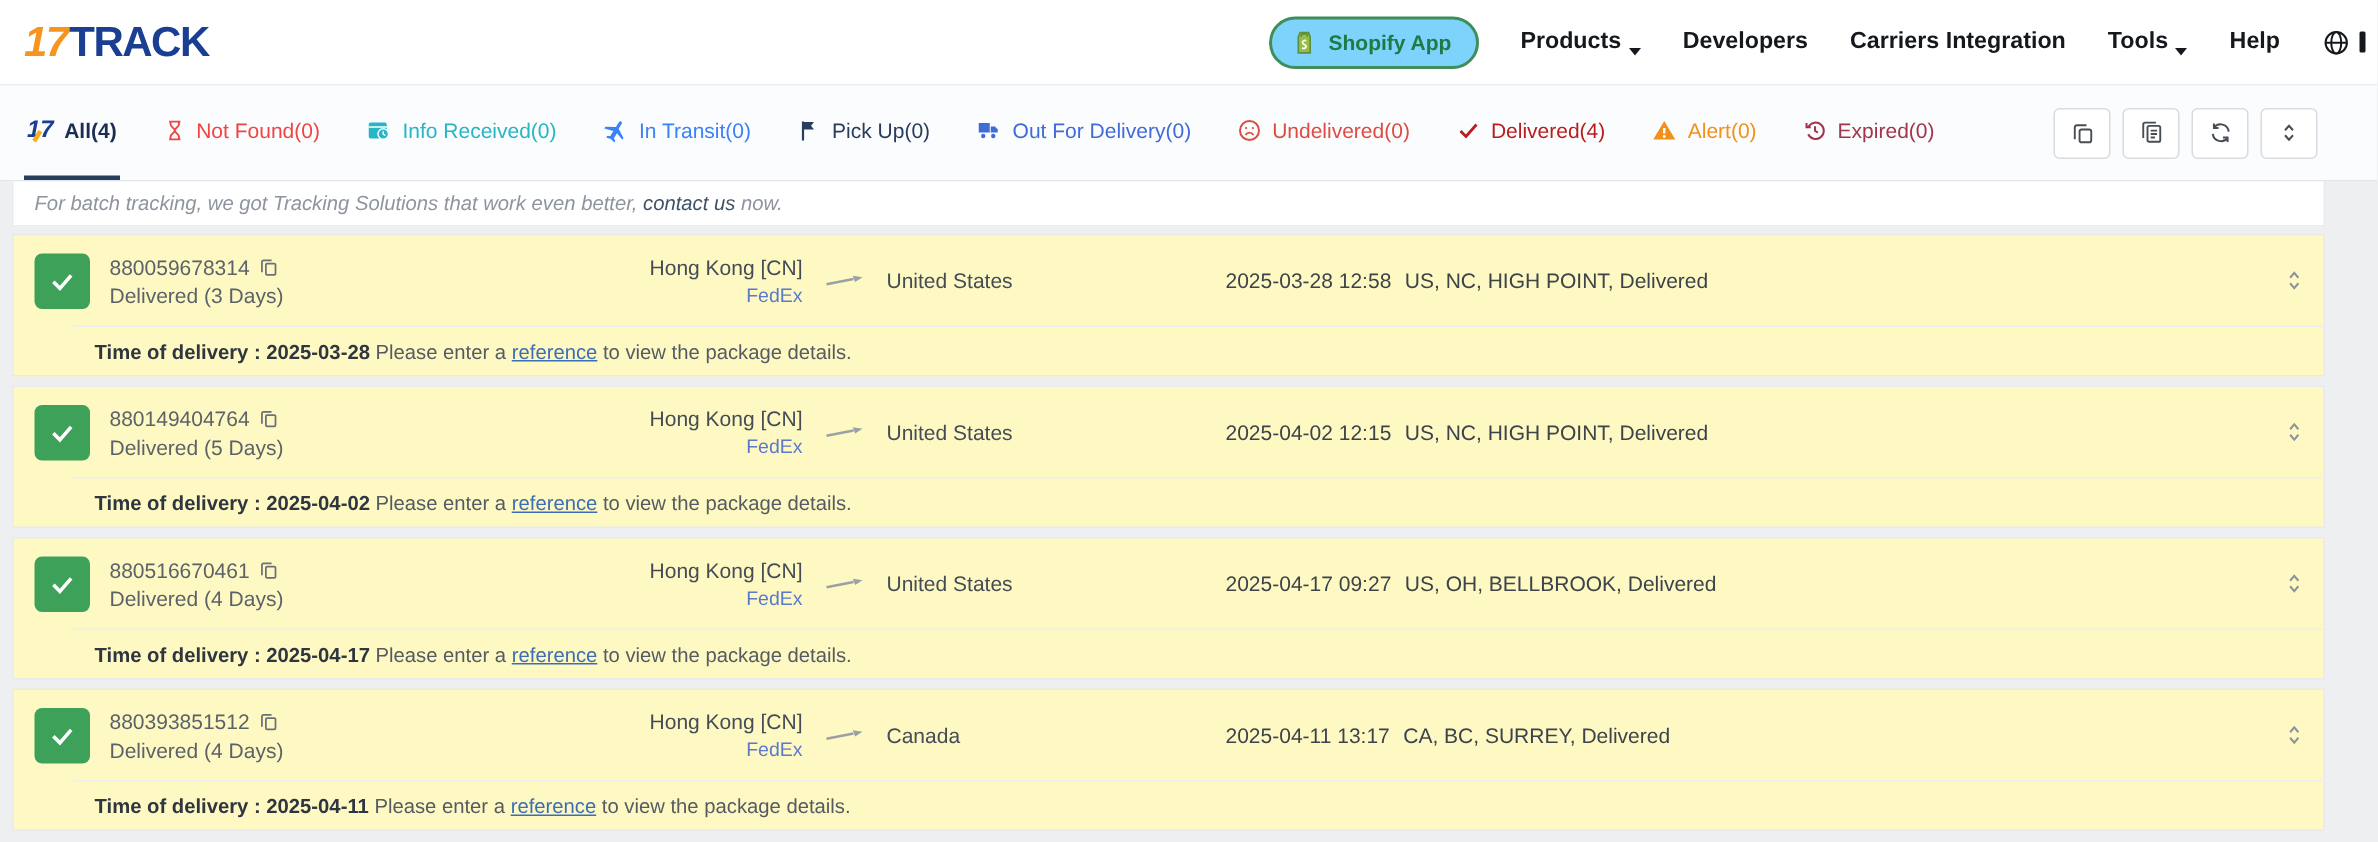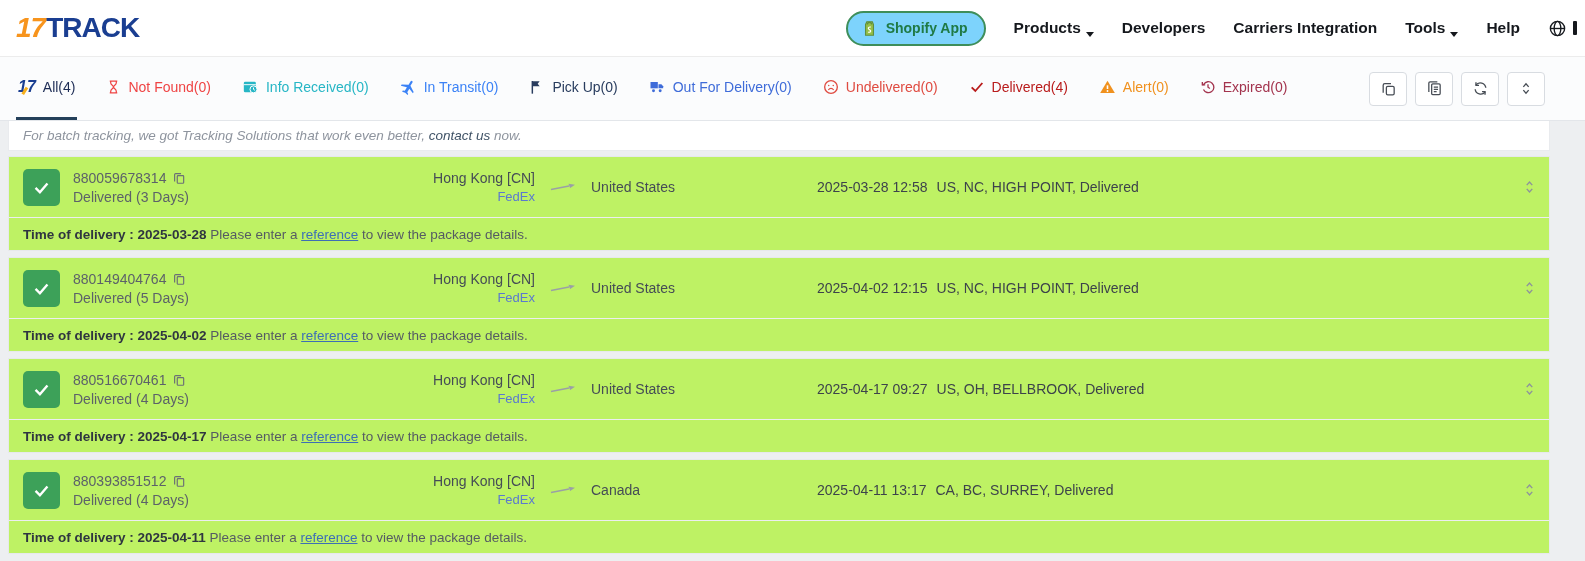--- a/index.html
+++ b/index.html
@@ -24,55 +24,55 @@
   .lang-stub { width:4px; height:14px; background:#15181D; border-radius:1px; }
 
   
   .filterbar { height:64px; background:#fbfcfd; border-bottom:1px solid #e3e6ea;
     display:flex; align-items:stretch; padding:0 40px 0 16px; }
   .tabs { display:flex; align-items:stretch; gap:27px; }
   .tab { display:flex; align-items:center; gap:7px; font-size:14px; cursor:pointer;
     border-bottom:3px solid transparent; padding:0 2px; white-space:nowrap; }
   .tab .tlabel { font-weight:400; }
   .tab.active { border-bottom-color:#24405A; }
-  .tab.active .tlabel { font-weight:400;text-align:center; }
+  .tab.active .tlabel { font-weight:700;text-align:center; }
   .t-all{color:#1D2C55}.t-notfound{color:#ef4444}.t-info{color:#26B6C5}.t-transit{color:#3b82f6}
   .t-pickup{color:#283C5E}.t-ofd{color:#3F6CD9}.t-undeliv{color:#DF4B41}.t-deliv{color:#b91c1c}
   .t-alert{color:#F0911E}.t-expired{color:#A3344E}
   .mini17 { font-weight:800; font-style:italic; font-size:16px; color:#1A3E91; position:relative; line-height:1; }
   .mini17::after { content:""; position:absolute; left:6px; bottom:0px; width:8px; height:3px;
     background:#F7B01D; transform:rotate(-58deg); transform-origin:left bottom; }
   .bar-actions { margin-left:auto; display:flex; align-items:center; gap:8px; }
   .abtn { width:38px; height:34px; background:#fff; border:1px solid #D8DCE1; border-radius:4px;
     display:flex; align-items:center; justify-content:center; color:#474d55; cursor:pointer; }
 
   
   .content { padding:0 35px 0 8px; }
   .notice { background:#fff; height:30px; border:1px solid #e9ebee; border-top:none;
     display:flex; align-items:center; padding:0 14px; font-size:13.5px; color:#8E949E;
     margin-bottom:5px; white-space:pre;font-style:italic; }
   .notice a { color:#3F5266; text-decoration:none; cursor:pointer; }
 
-  .card { background:#bef264; border:1px solid #e7e9ec; margin-bottom:6px; }
+  .card { background:#fef9c3; border:1px solid #e7e9ec; margin-bottom:6px; }
   .row-main { height:60px; display:flex; align-items:center; padding:0 14px; }
   .chk { width:37px; height:37px; background:#3DA159; border-radius:5px; flex:0 0 auto;
     display:flex; align-items:center; justify-content:center; }
   .col-num { margin-left:13px; width:250px; display:flex; flex-direction:column; gap:3px; }
   .num-line { display:flex; align-items:center; gap:6px; font-size:14px; color:#5C6269; }
   .status-line { font-size:14px; color:#5C6269; }
   .col-origin { width:212px; text-align:right; display:flex; flex-direction:column; gap:3px; }
   .origin-name { font-size:14px; color:#454C56; }
   .carrier { font-size:13px; color:#5B79CF; cursor:pointer; }
   .col-arrow { width:56px; display:flex; justify-content:center; color:#9AA0A6; }
   .col-dest { width:226px; font-size:14px; color:#454C56; }
   .col-event { flex:1; font-size:14px; color:#3D434B; display:flex; }
   .event-info { margin-left:9px; }
   .col-chevron { width:26px; display:flex; justify-content:flex-end; color:#8D939B; cursor:pointer; }
   .row-sub { border-top:1px solid #eceef0; height:33px; display:flex; align-items:center;
-    padding:16px 14px; font-size:13.5px; color:#555B63; white-space:pre; }
+    padding:16px 14px; font-size:13.5px; color:#555B63; white-space:pre;margin-left:40px; }
   .row-sub .bold { font-weight:700; color:#2F3640; }
   .row-sub a { color:#3D6EB5; text-decoration:underline; cursor:pointer;text-align:right; }
   .copy-ic { color:#6B7076; cursor:pointer; display:flex; }
   svg { display:block; }
 </style>
 </head>
 <body>
 
 <div class="header">
   <div class="logo">

